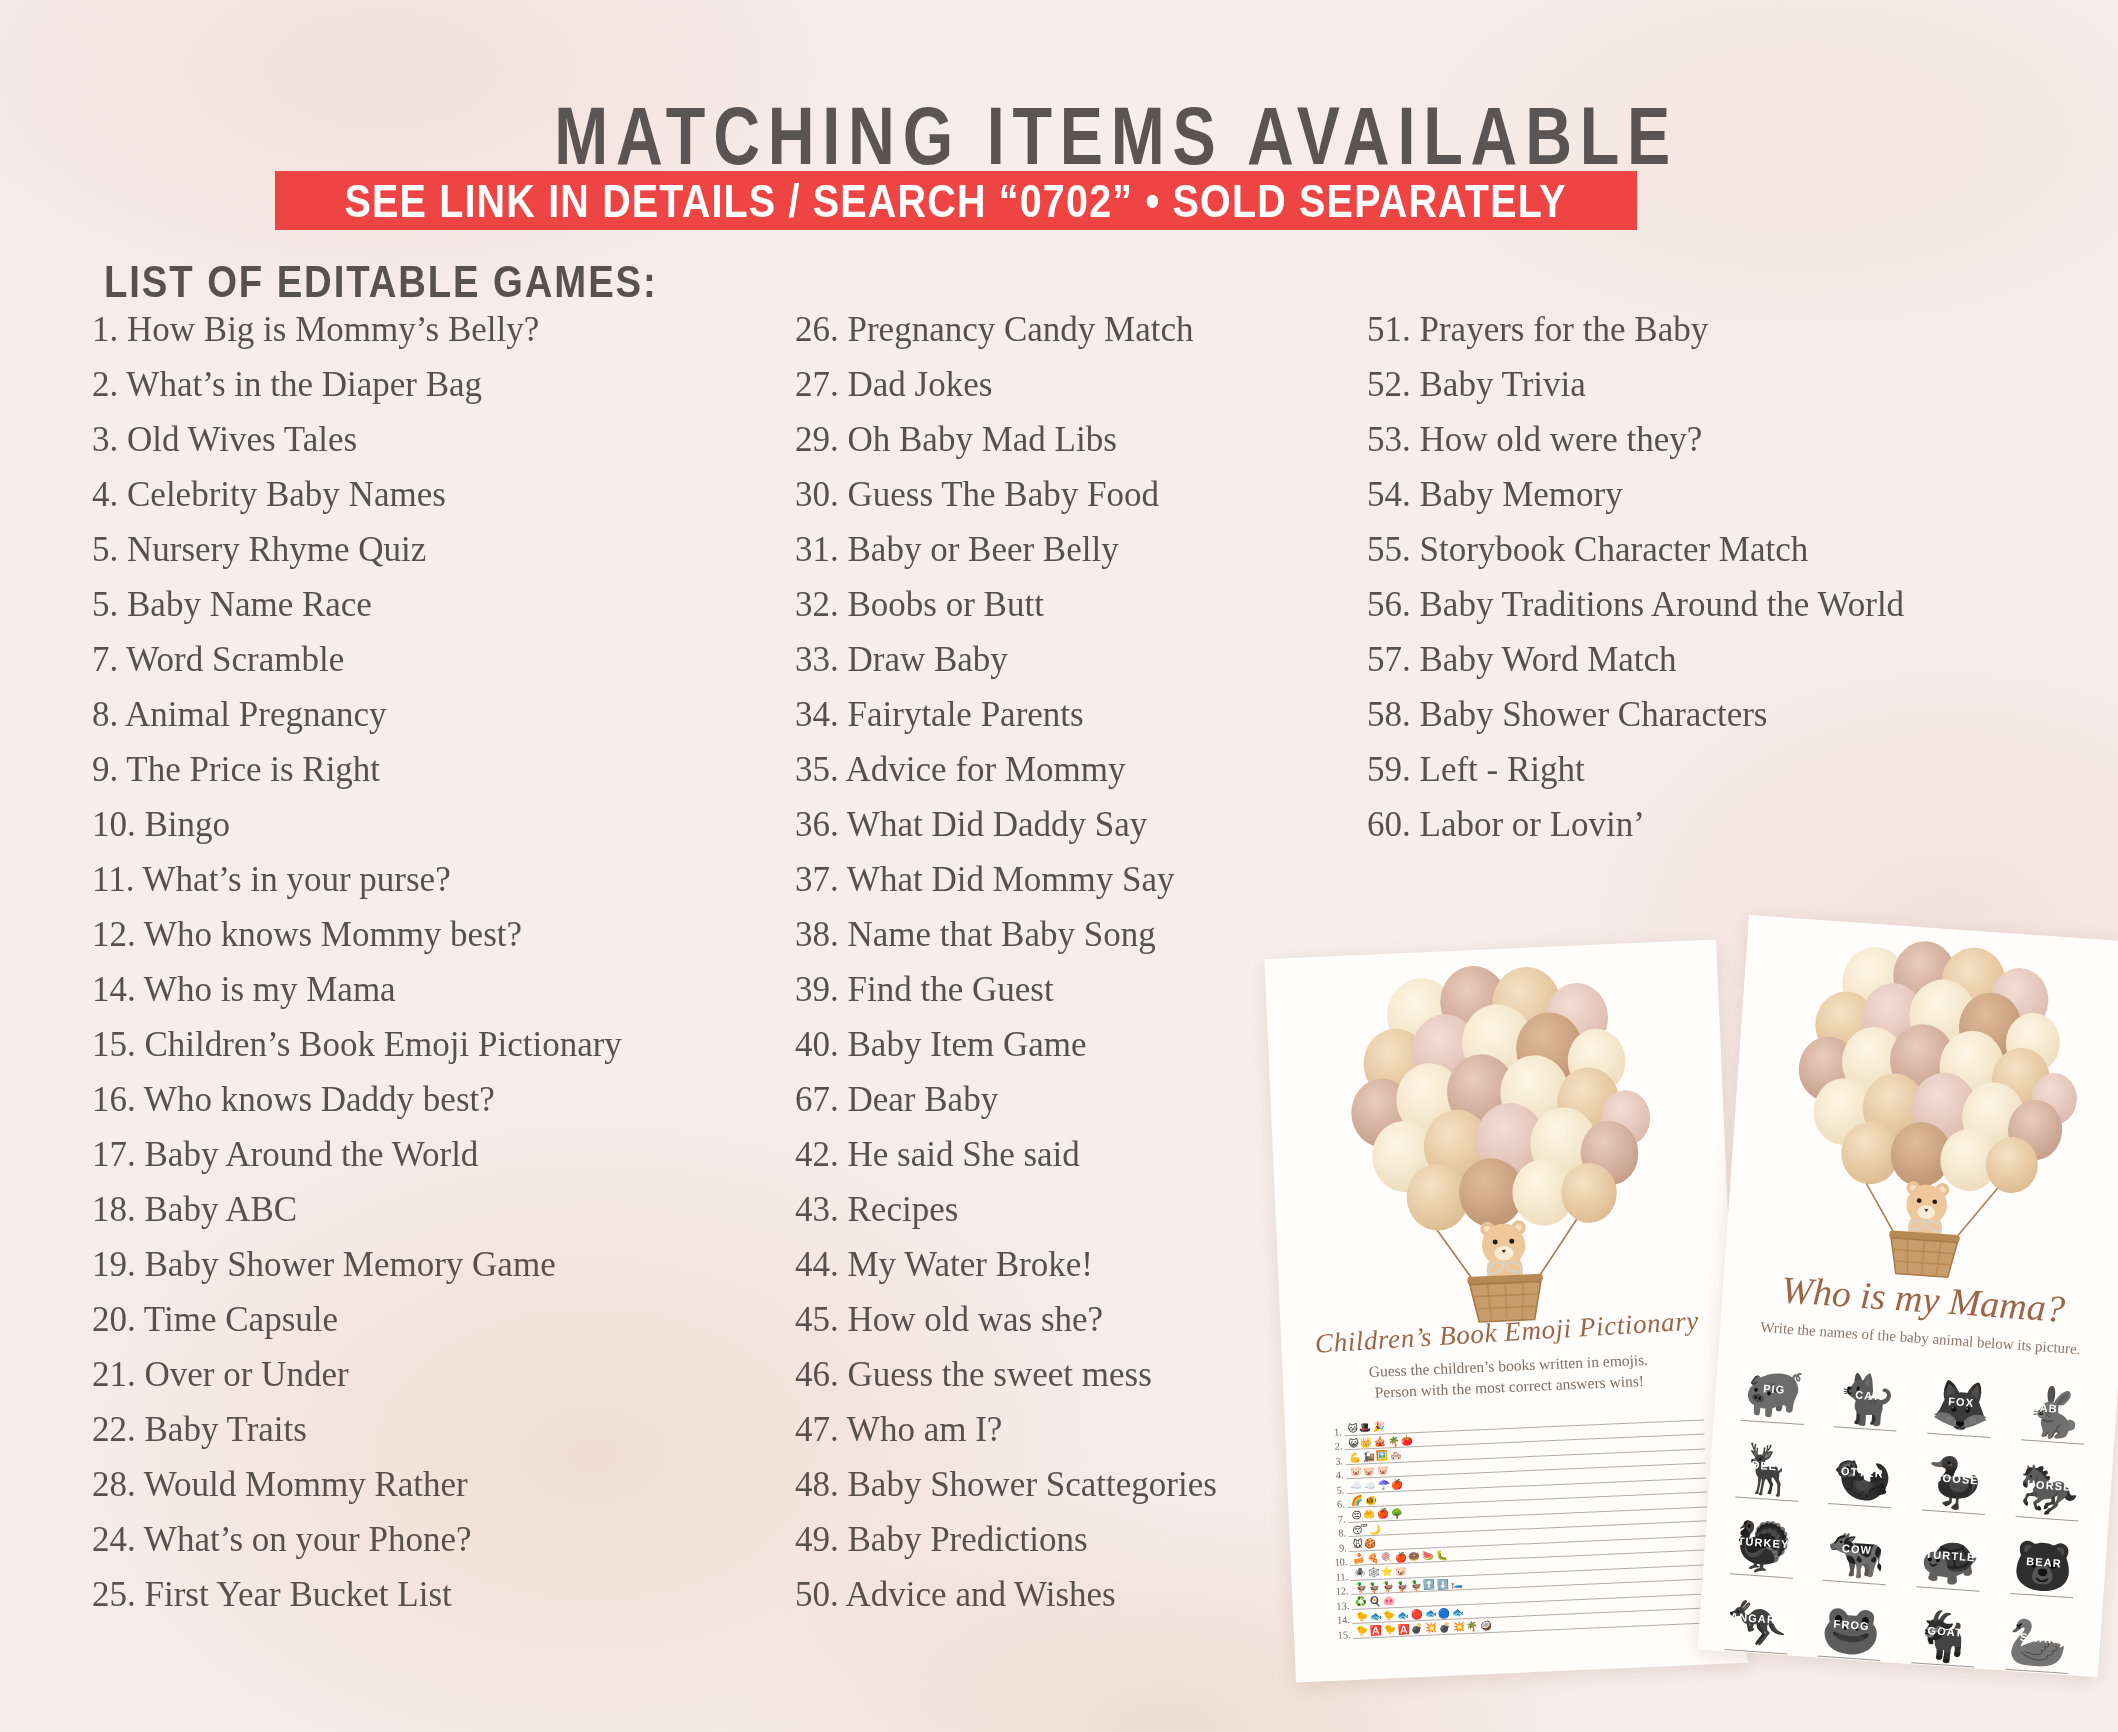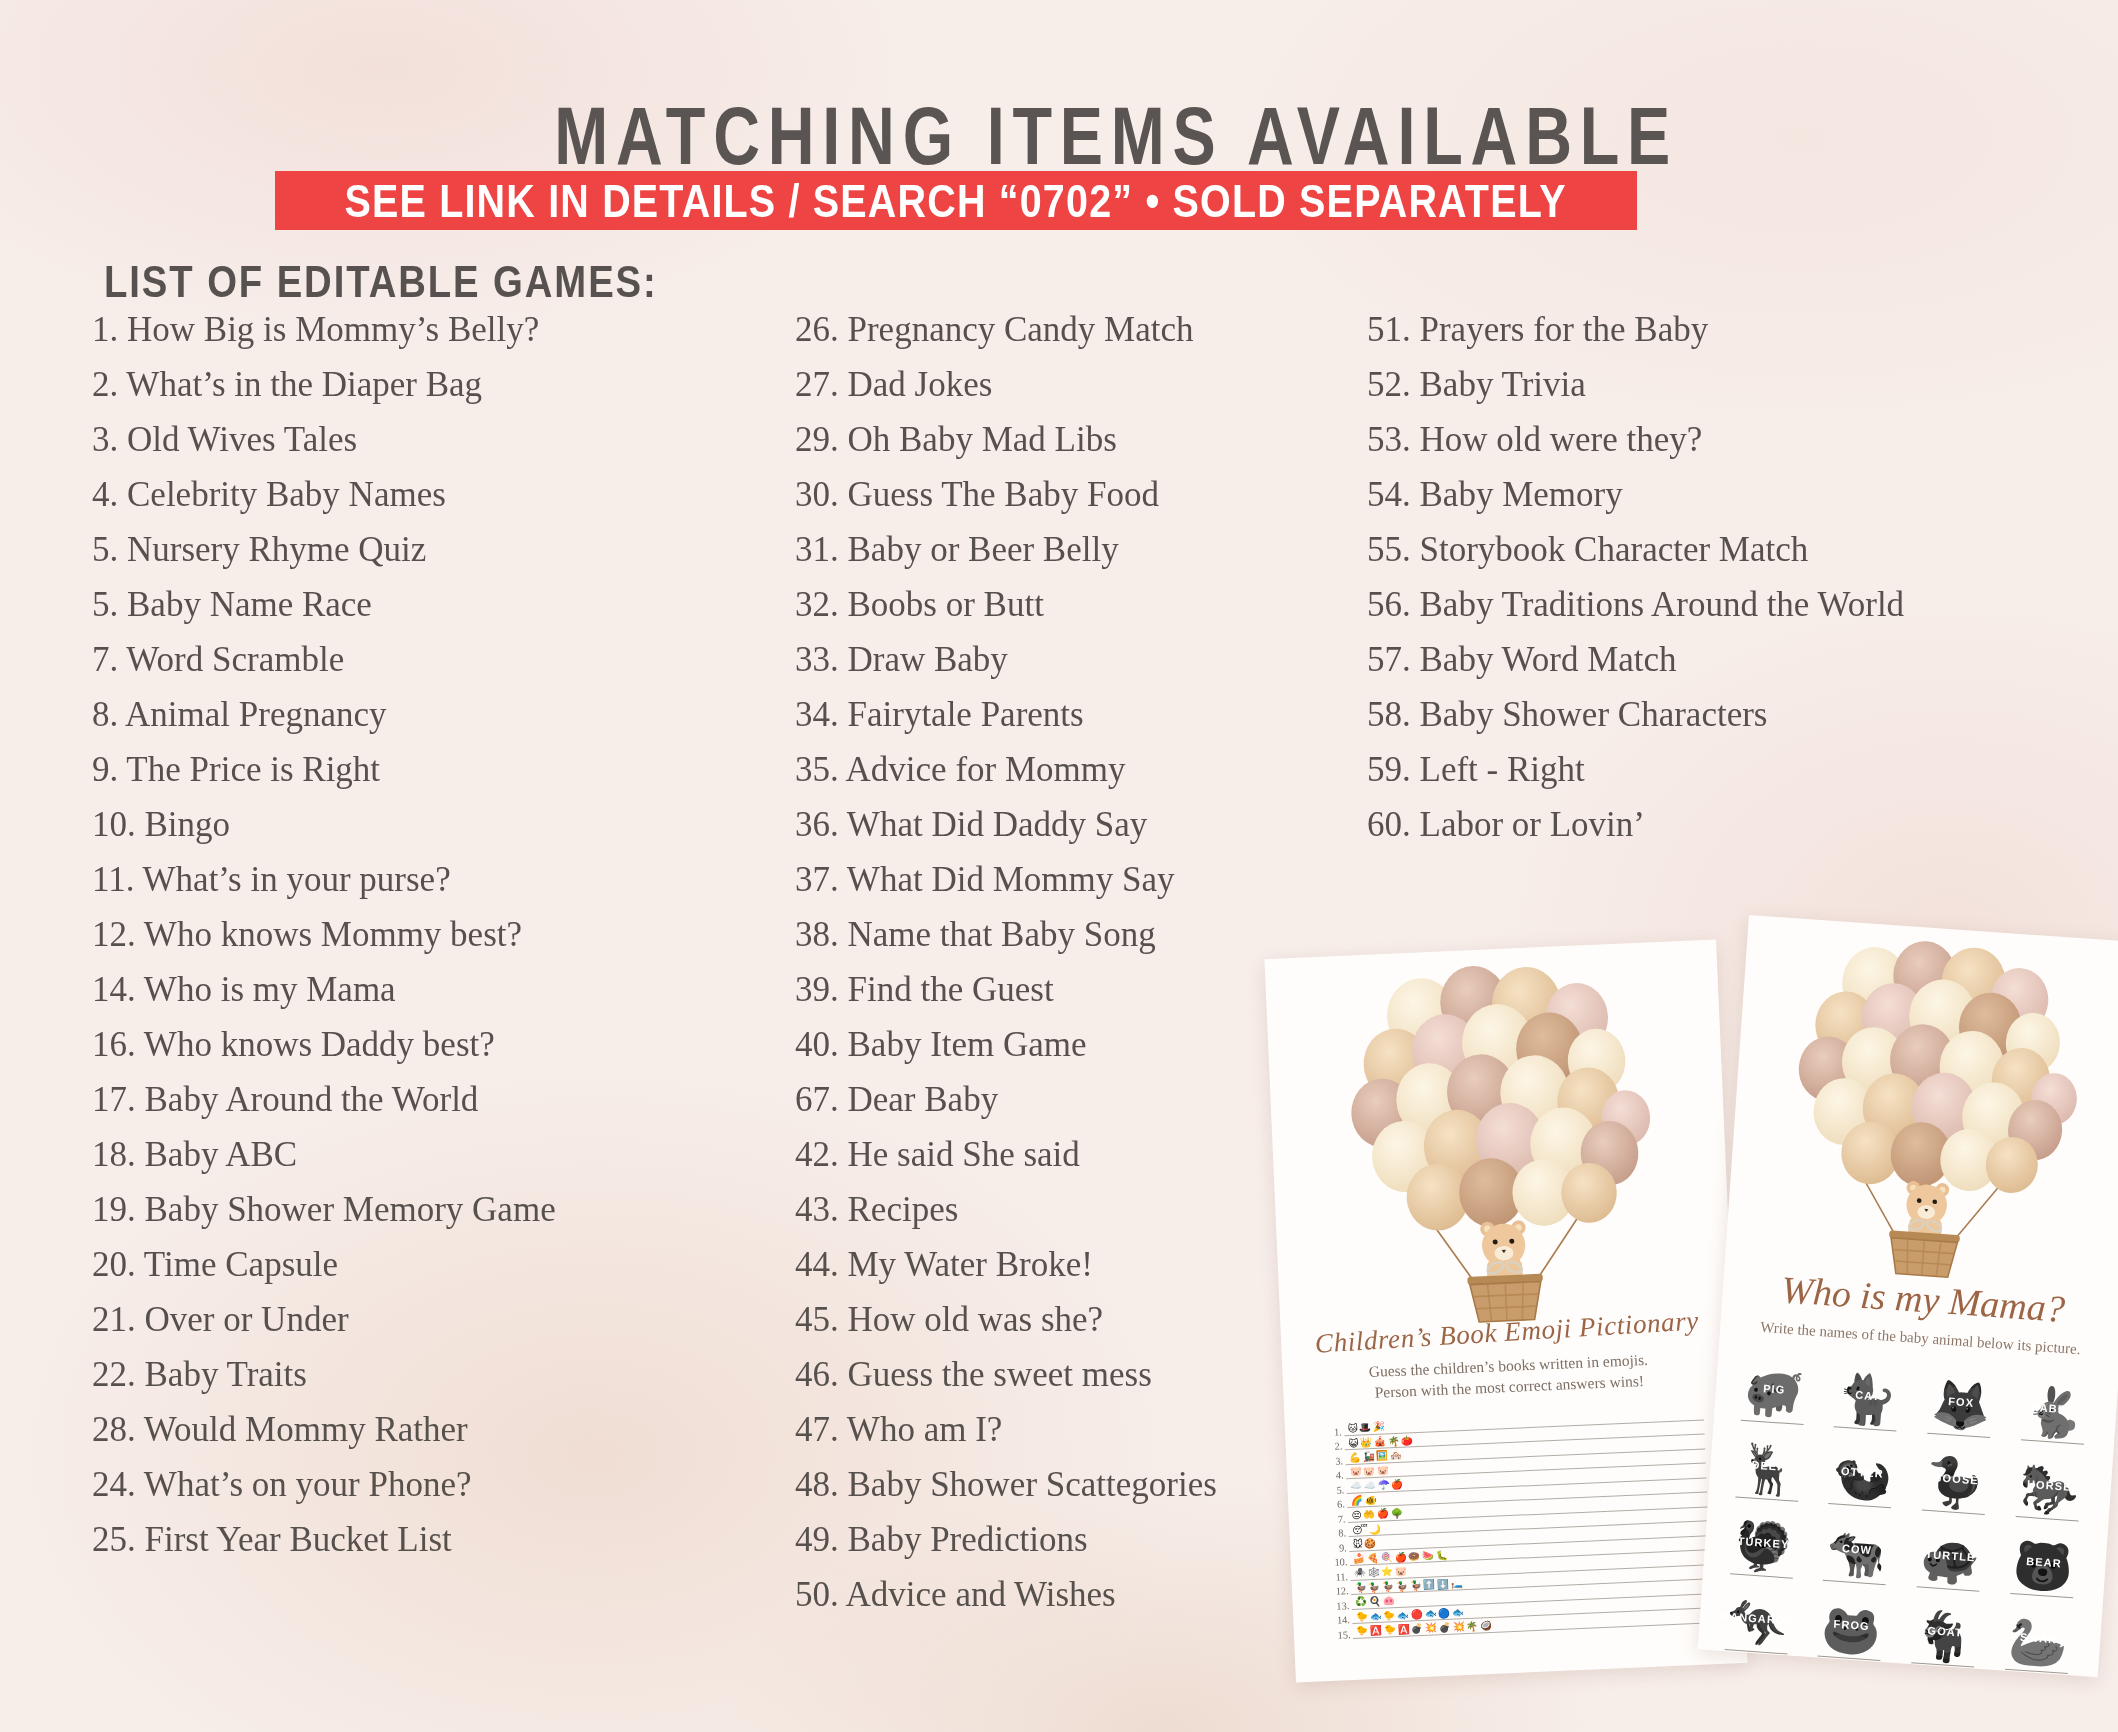--- a/index.html
+++ b/index.html
@@ -149,20 +149,21 @@
       <li class="game">4. Celebrity Baby Names</li>
       <li class="game">5. Nursery Rhyme Quiz</li>
       <li class="game">5. Baby Name Race</li>
       <li class="game">7. Word Scramble</li>
       <li class="game">8. Animal Pregnancy</li>
       <li class="game">9. The Price is Right</li>
       <li class="game">10. Bingo</li>
       <li class="game">11. What’s in your purse?</li>
       <li class="game">12. Who knows Mommy best?</li>
       <li class="game">14. Who is my Mama</li>
+      <li class="game">15. Children’s Book Emoji Pictionary</li>
       <li class="game">16. Who knows Daddy best?</li>
       <li class="game">17. Baby Around the World</li>
       <li class="game">18. Baby ABC</li>
       <li class="game">19. Baby Shower Memory Game</li>
       <li class="game">20. Time Capsule</li>
       <li class="game">21. Over or Under</li>
       <li class="game">22. Baby Traits</li>
       <li class="game">28. Would Mommy Rather</li>
       <li class="game">24. What’s on your Phone?</li>
       <li class="game">25. First Year Bucket List</li>

